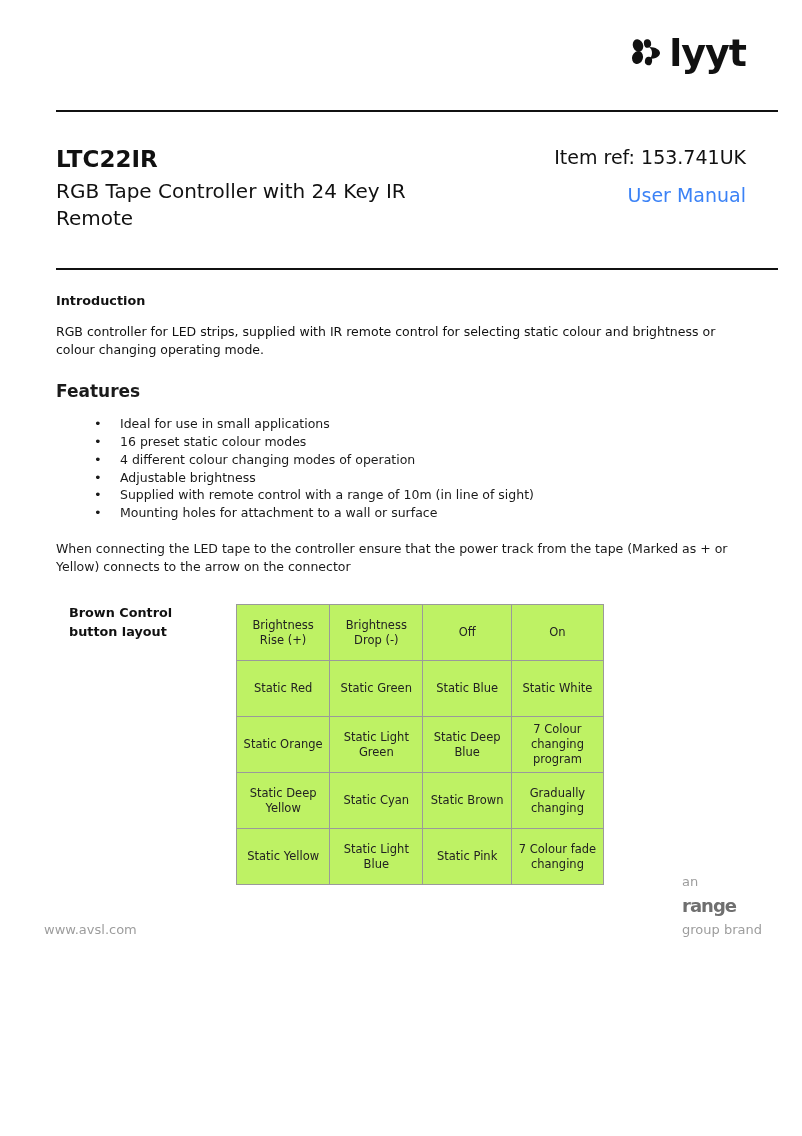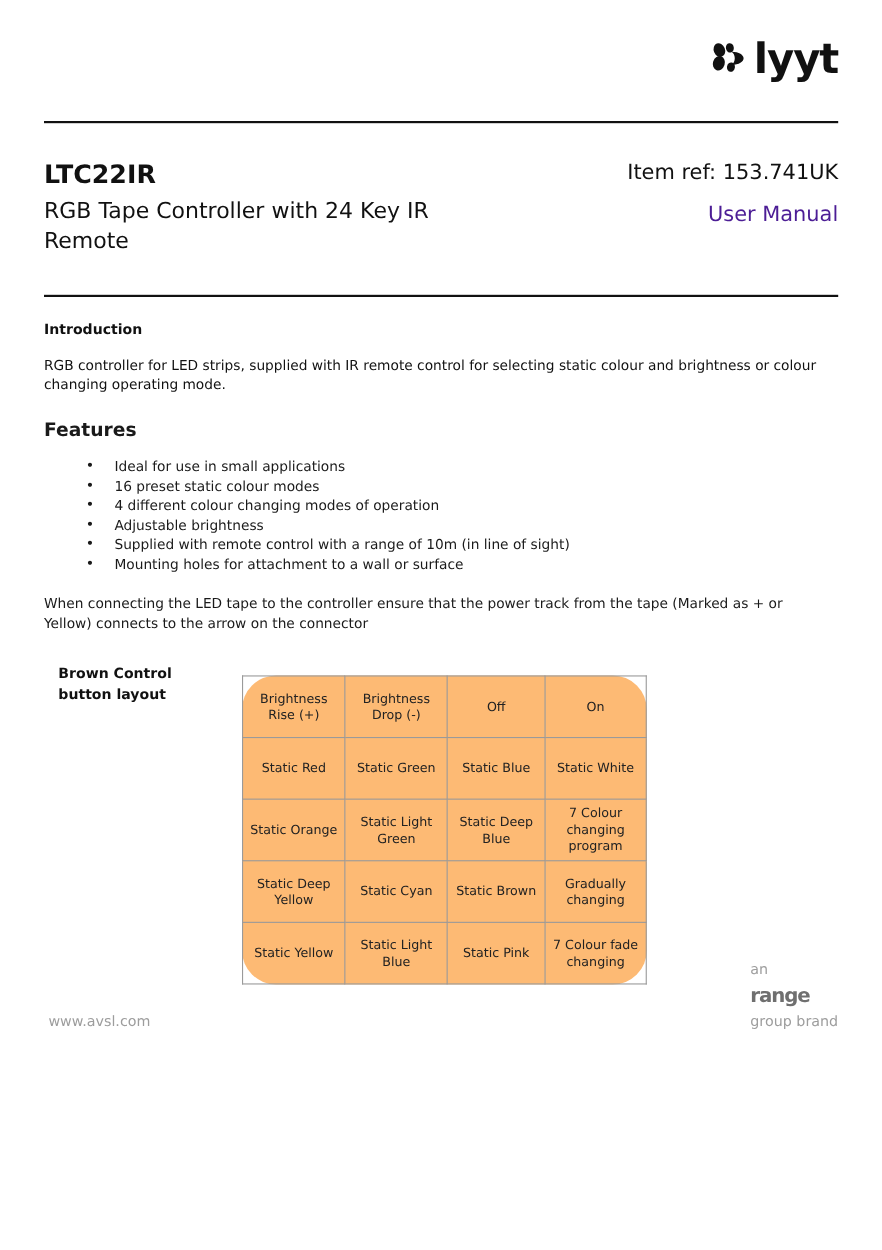--- a/index.html
+++ b/index.html
@@ -13,21 +13,21 @@
     font-family: "DejaVu Sans", "Liberation Sans", sans-serif;
     color: #1a1a1a;
     position: relative;
     overflow: hidden;
   }
   .page {
     position: relative;
     width: 802px;
     height: 975px;
     box-sizing: border-box;
-    padding: 0 40px;
+    padding: 0 56px;
   }
 
   
   .header {
     height: 110px;
     position: relative;
   }
   .logo {
     position: absolute;
     right: 0;
@@ -83,21 +83,21 @@
     text-align: right;
     font-size: 19px;
     color: #111;
   }
   .user-manual {
     position: absolute;
     right: 0;
     top: 72px;
     text-align: right;
     font-size: 19px;
-    color: #4c1d95;
+    color: #3b82f6;
   }
   .rule-mid {
     border-top: 2px solid #111;
     width: 722px;
     margin: 6px auto 0 auto;
   }
 
   
   .content {
     padding-top: 22px;
@@ -159,25 +159,24 @@
     top: 3px;
     font-size: 12.8px;
     font-weight: bold;
     line-height: 1.5;
     width: 150px;
     color: #111;
   }
   table.remote {
     position: absolute;
     left: 180px;
-    top: 14px;
+    top: 4px;
     border-collapse: collapse;
     width: 368px;
-    background: #fdba74;
-    border-radius: 31px;
+    background: #bef264;
   }
   table.remote td {
     border: 1px solid #9a9a9a;
     width: 92px;
     height: 51px;
     text-align: center;
     vertical-align: middle;
     font-size: 11.5px;
     color: #222;
     line-height: 1.32;

